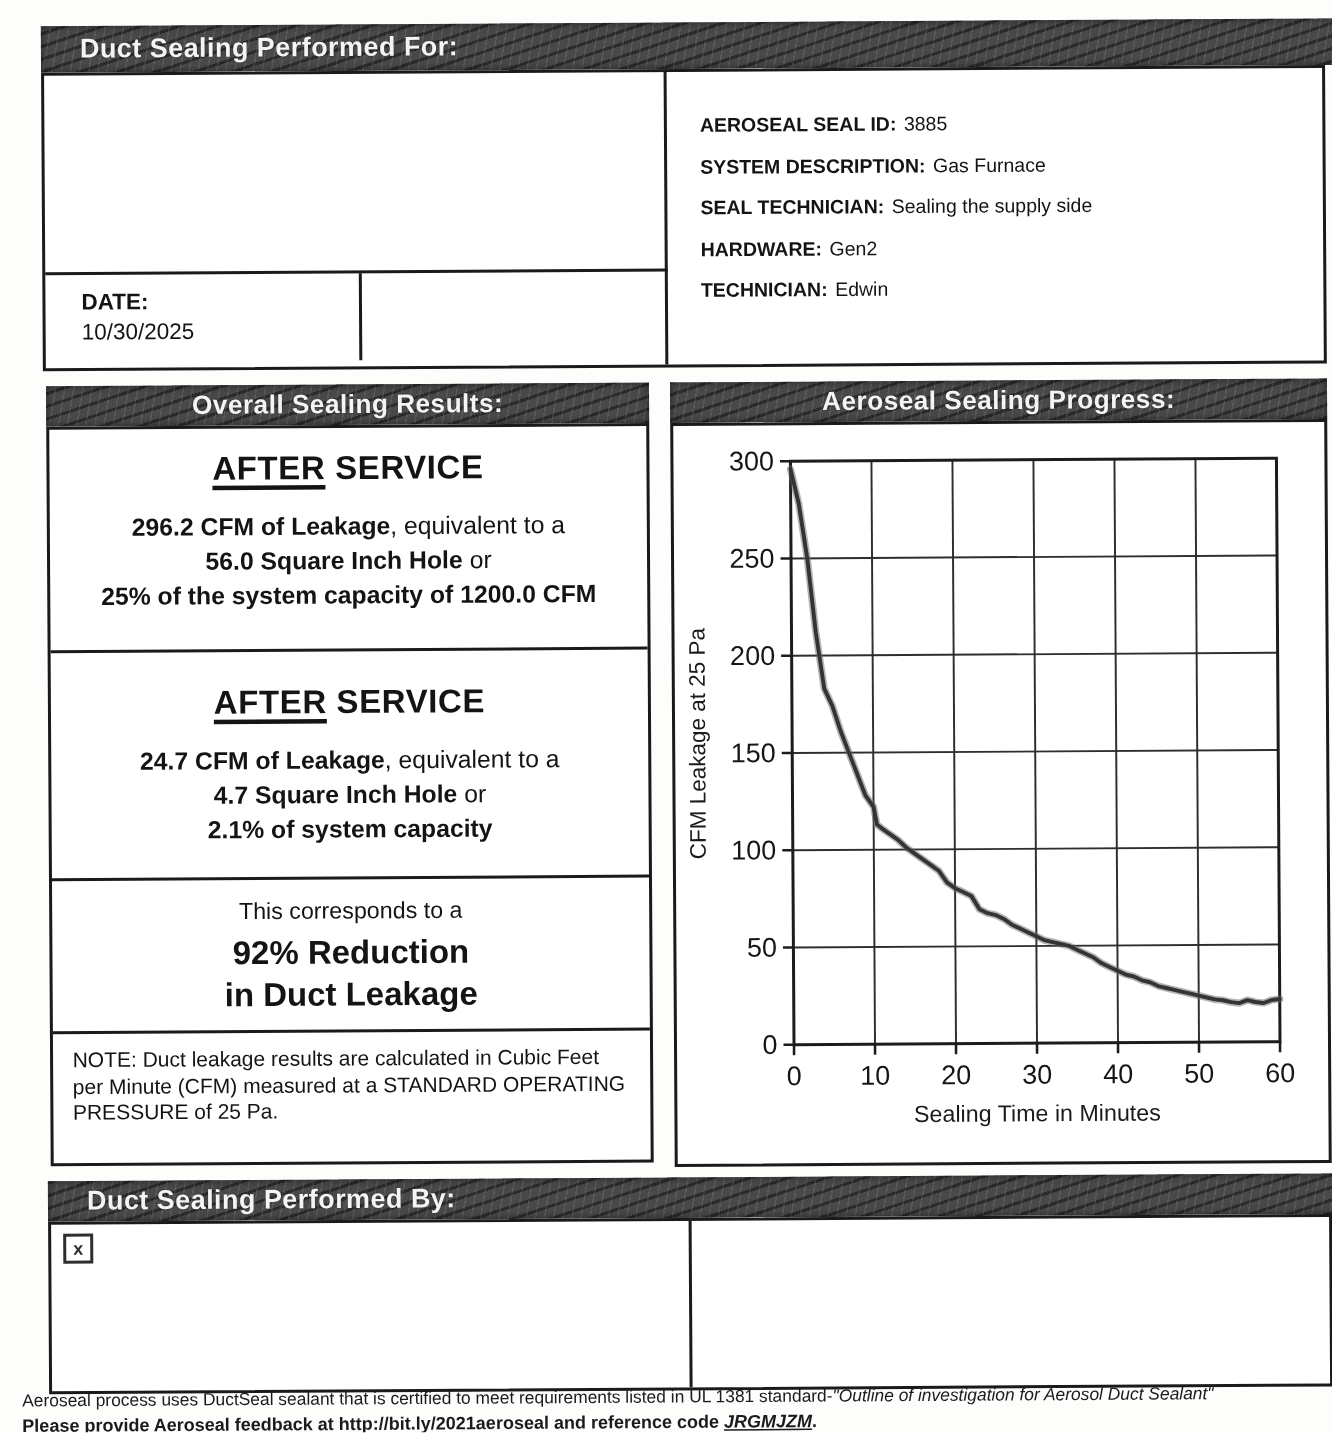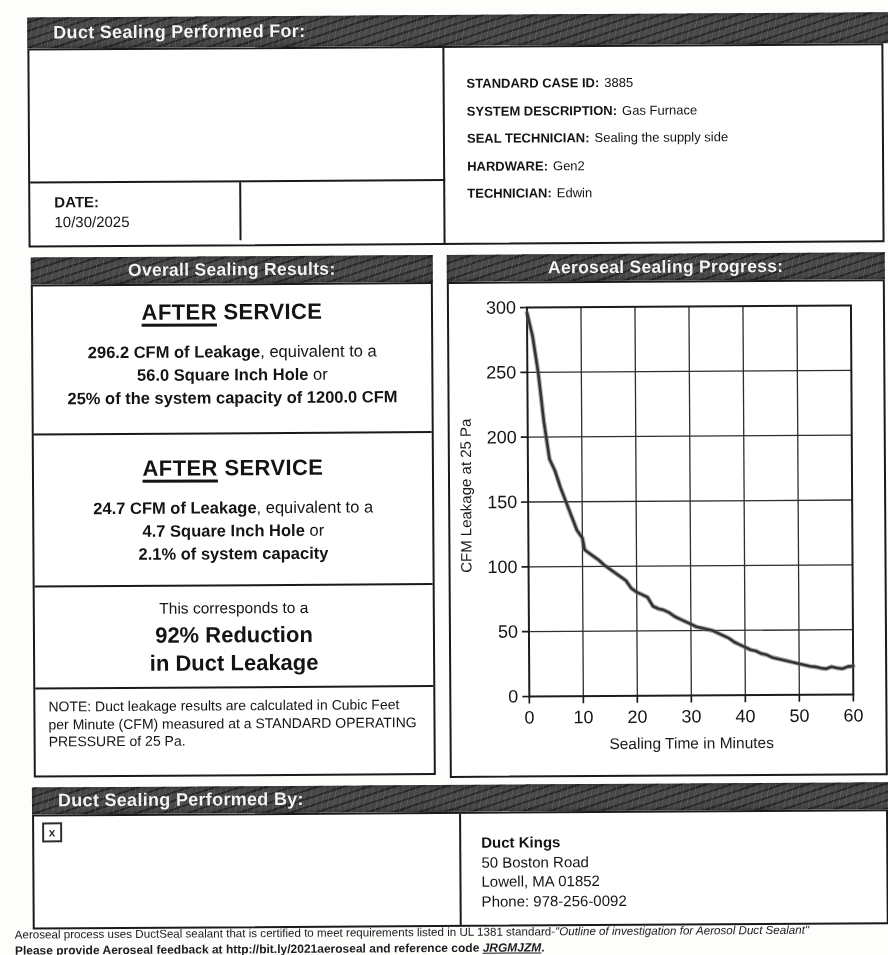--- a/index.html
+++ b/index.html
@@ -81,21 +81,21 @@
 
       <div class="abs date-cell" style="left:0;top:133px;width:209px;height:58px;">
         <div class="date-label">DATE:</div>
         <div>10/30/2025</div>
       </div>
 
       <div class="abs" style="left:211px;top:133px;width:202px;height:58px;"></div>
 
       <div class="abs" style="left:437px;top:28px;right:10px;display:flex;flex-direction:column;gap:12.5px;">
         <div class="field-row">
-          <span class="flabel">STANDARD CASE ID:</span>
+          <span class="flabel">AEROSEAL SEAL ID:</span>
           <span class="fvalue">3885</span>
         </div>
         <div class="field-row">
           <span class="flabel">SYSTEM DESCRIPTION:</span>
           <span class="fvalue">Gas Furnace</span>
         </div>
         <div class="field-row">
           <span class="flabel">SEAL TECHNICIAN:</span>
           <span class="fvalue">Sealing the supply side</span>
         </div>
@@ -212,26 +212,20 @@
 
     <div class="bar left-text" style="left:30px;top:785px;width:856px;height:27px;">
       <span>Duct Sealing Performed By:</span>
     </div>
 
     <div class="frame" style="left:30px;top:812px;width:852px;height:111px;">
       <div class="divline" style="left:425px;top:0;width:2px;height:100%;"></div>
       <div class="broken-img">
         <span>x</span>
       </div>
-      <div class="company">
-        <div class="cname">Duct Kings</div>
-        <div>50 Boston Road</div>
-        <div>Lowell, MA 01852</div>
-        <div>Phone: 978-256-0092</div>
-      </div>
     </div>
 
     <div class="footer">
       <div class="f1">
         <span>Aeroseal process uses DuctSeal sealant that is certified to meet requirements listed in UL 1381 standard-</span><span class="it">"Outline of investigation for Aerosol Duct Sealant"</span>
       </div>
       <div class="f2">
         <span>Please provide Aeroseal feedback at http://bit.ly/2021aeroseal and reference code </span><span class="code">JRGMJZM</span><span>.</span>
       </div>
     </div>

